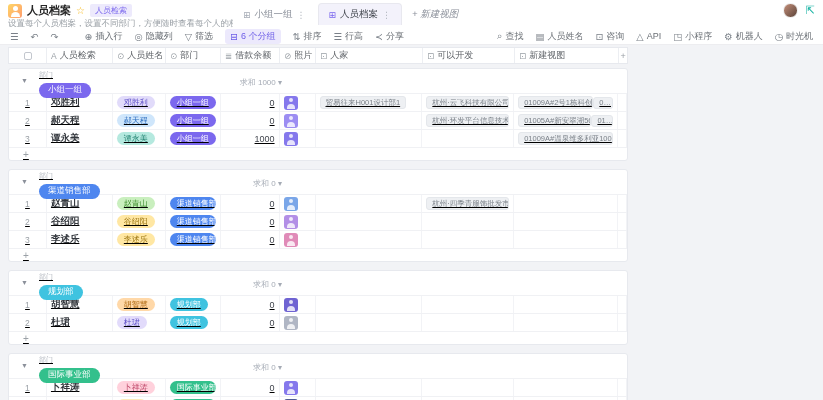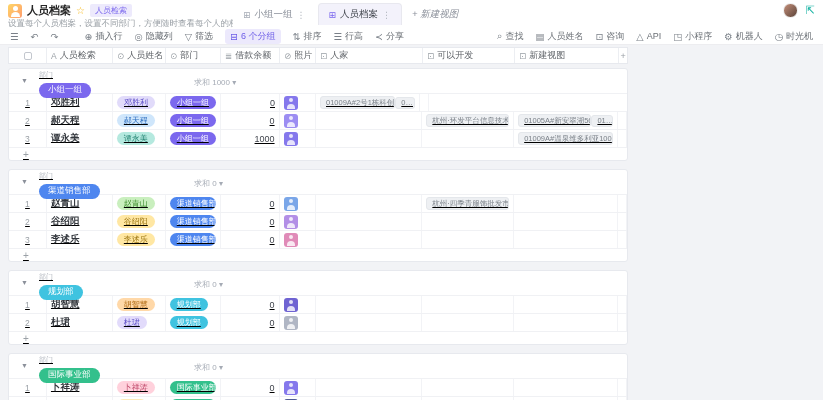--- a/index.html
+++ b/index.html
@@ -46,21 +46,21 @@
   .fic { font-size:8.5px; color:#9aa0a6; }
   .cbx { width:8px; height:8px; border:1px solid #c3c7ce; border-radius:2px; margin:0 auto; }
   .c1{width:38px;justify-content:center;} .c2{width:66px;} .c3{width:53px;} .c4{width:55px;}
   .c5{width:59px;} .c6{width:36px;} .c7{width:107px;} .c8{width:92px;} .c9{width:104px;}
   .c10{width:8px;border-right:none;color:#9aa0a6;justify-content:center;}
   .card { margin-bottom:8px; border-radius:3px;text-decoration:underline; }
   .ghead { position:relative; height:24px; padding:2px 0 0 30px; }
   .garrow { position:absolute; left:12px; top:8px; font-size:7px; color:#8b909a; }
   .gfield { font-size:7px; color:#b0b5bd; line-height:7px; }
   .gpill { display:inline-block; font-size:8.5px; color:#fff; border-radius:8px; padding:1.5px 9px; margin-top:1px; }
-  .gsummary { position:absolute; left:185px; top:8px; width:88px; text-align:left;
+  .gsummary { position:absolute; left:185px; top:8px; width:88px; text-align:right;
     font-size:8px; color:#a5abb5; }
   .row { display:flex; height:18px; border-top:1px solid #f0f1f4; }
   .cell { display:flex; align-items:center; border-right:1px solid #f2f3f6; padding:0 4px;
     overflow:hidden; white-space:nowrap; }
   .rownum { justify-content:center; font-size:8.5px; color:#9aa0a6; }
   .pname { font-size:9.5px; color:#33373d; font-weight:bold; }
   .tag { font-size:8px; border-radius:8px; padding:1px 7px; max-width:100%; overflow:hidden; }
   .balance { justify-content:flex-end; font-size:9px; color:#42464e; }
   .avatarbox { justify-content:flex-start; }
   .pavatar { width:14px; height:14px; border-radius:3px; position:relative; }
@@ -221,20 +221,26 @@
           <div class="cell c3">
             <span class="tag" style="background: rgb(225, 219, 250); color: rgb(95, 81, 200);">邓胜利</span>
           </div>
           <div class="cell c4">
             <span class="tag" style="background: rgb(123, 104, 238); color: rgb(255, 255, 255);">小组一组</span>
           </div>
           <div class="cell c5 balance">0</div>
           <div class="cell c6 avatarbox">
             <span class="pavatar" style="background: rgb(133, 120, 236);"></span>
           </div>
+          <div class="cell c7">
+            <span class="link">贸易往来H001设计部1</span>
+          </div>
+          <div class="cell c8">
+            <span class="link">杭州·云飞科技有限公司</span>
+          </div>
           <div class="cell c9">
             <span class="link">01009A#2号1栋科创豪庭800</span>
             <span class="link">0…</span>
           </div>
           <div class="cell c10"></div>
         </div>
         <div class="row">
           <div class="cell c1 rownum">2</div>
           <div class="cell c2 pname">郝天程</div>
           <div class="cell c3">

